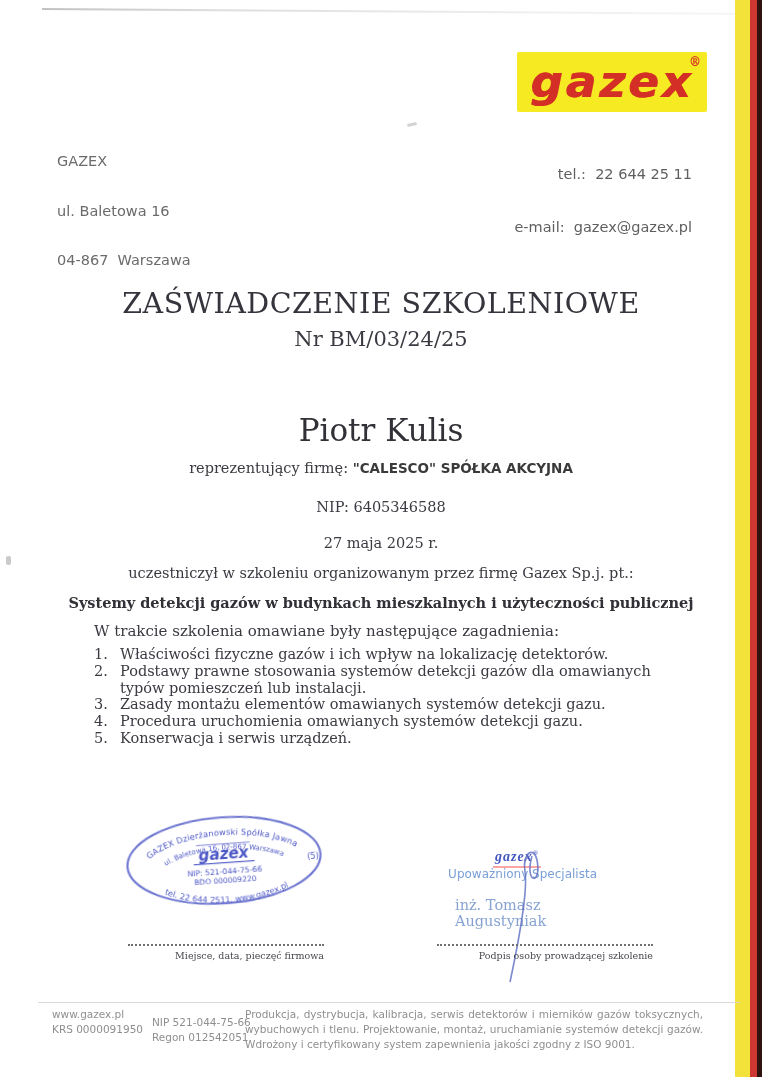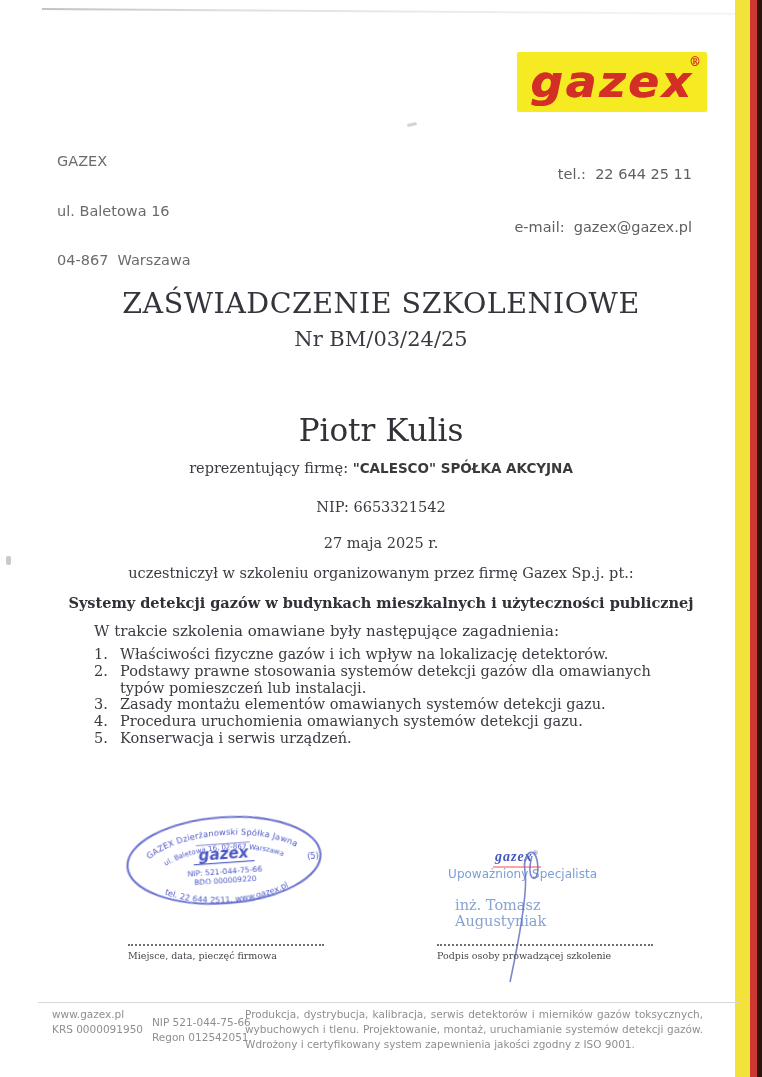--- a/index.html
+++ b/index.html
@@ -45,21 +45,21 @@
   .topic-txt{flex:1;}
   
   .stamp{left:122px;top:812px;width:206px;height:100px;transform:rotate(-4deg);
          filter:blur(.35px);opacity:.92;}
   .stamp svg text{font-family:"DejaVu Sans",sans-serif;fill:#3d49c1;}
   
   .place-date{left:128px;top:919px;width:210px;text-align:center;font-size:16px;color:#2e2e34;}
   .dotline{border-bottom:2px dotted #6f6f6f;height:0;}
   .dot-left{left:128px;top:944px;width:196px;}
   .dot-right{left:437px;top:944px;width:216px;}
-  .caption{font-size:9.5px;color:#46464c;text-align:left;}
+  .caption{font-size:9.5px;color:#46464c;text-align:right;}
   .cap-left{left:128px;top:950px;width:196px;}
   .cap-right{left:437px;top:950px;width:216px;}
   .sig-logo{left:493px;top:849px;font-family:Liberation Serif, serif;font-weight:bold;font-style:italic;
             font-size:14px;letter-spacing:1px;color:#4456c0;border-bottom:2px solid #fca5a5;padding:0 2px 1px 2px;}
   .sig-logo .reg{font-size:7px;vertical-align:super;font-style:normal;}
   .sig-role{left:442px;top:867px;width:155px;text-align:right;
             font-family:"DejaVu Sans",sans-serif;font-size:12px;color:#7ba0d6;}
   .sig-name{left:455px;top:897px;width:175px;font-size:14.5px;color:#87a3d2;}
   .sig-fade{left:570px;top:895px;width:60px;height:20px;
             background:linear-gradient(to right,rgba(255,255,255,0),#ffffff 85%);}
@@ -99,21 +99,21 @@
     <div>tel.:  22 644 25 11</div>
     <div>e-mail:  gazex@gazex.pl</div>
   </div>
 
   <div class="abs fullw title">ZAŚWIADCZENIE SZKOLENIOWE</div>
   <div class="abs fullw cert-no">Nr BM/03/24/25</div>
   <div class="abs fullw holder">Piotr Kulis</div>
   <div class="abs fullw company-line">
     <span>reprezentujący firmę: </span><span class="company-name">"CALESCO" SPÓŁKA AKCYJNA</span>
   </div>
-  <div class="abs fullw nip-line">NIP: 6653321542</div>
+  <div class="abs fullw nip-line">NIP: 6405346588</div>
   <div class="abs fullw date-line">27 maja 2025 r.</div>
   <div class="abs fullw participation">uczestniczył w szkoleniu organizowanym przez firmę Gazex Sp.j. pt.:</div>
   <div class="abs fullw course">Systemy detekcji gazów w budynkach mieszkalnych i użyteczności publicznej</div>
 
   <div class="abs topics-heading">W trakcie szkolenia omawiane były następujące zagadnienia:</div>
   <div class="abs topics">
     <div class="topic-row">
       <span class="topic-no">1.</span>
       <span class="topic-txt">Właściwości fizyczne gazów i ich wpływ na lokalizację detektorów.</span>
     </div>

